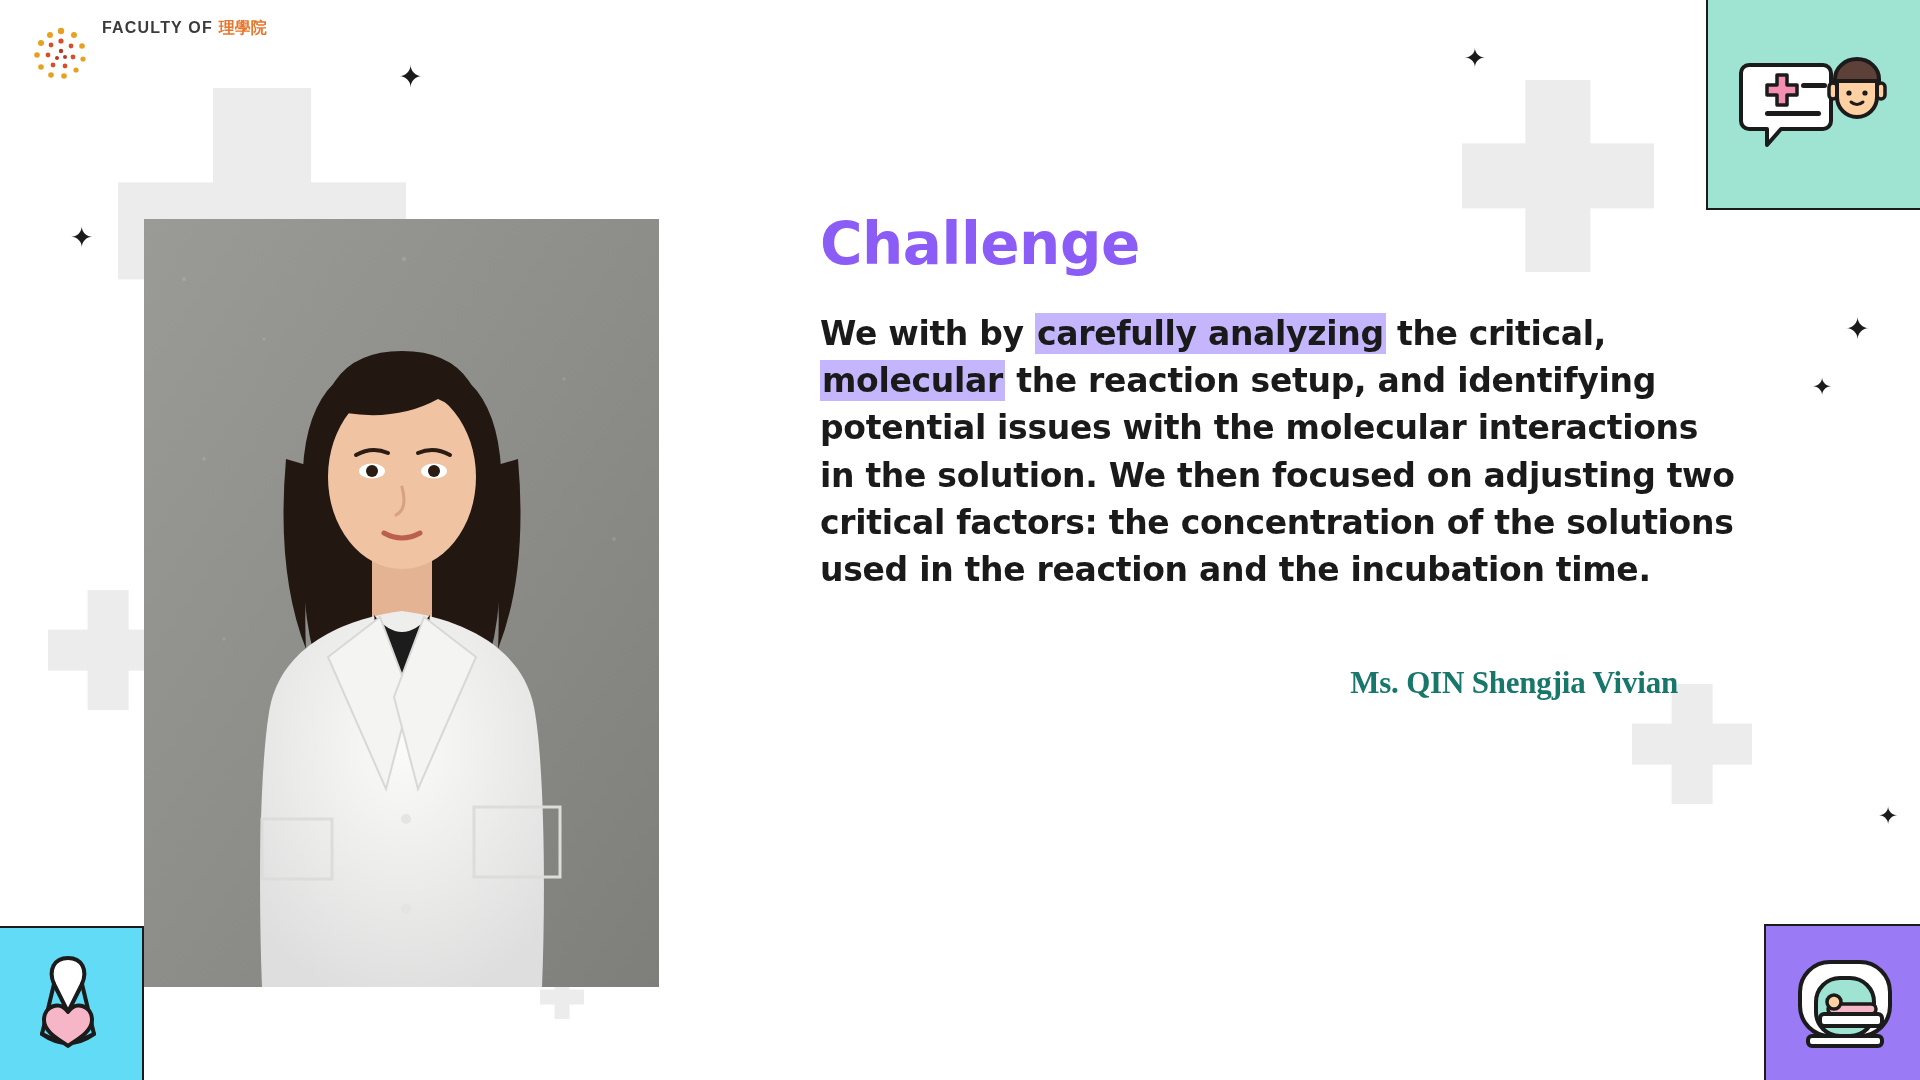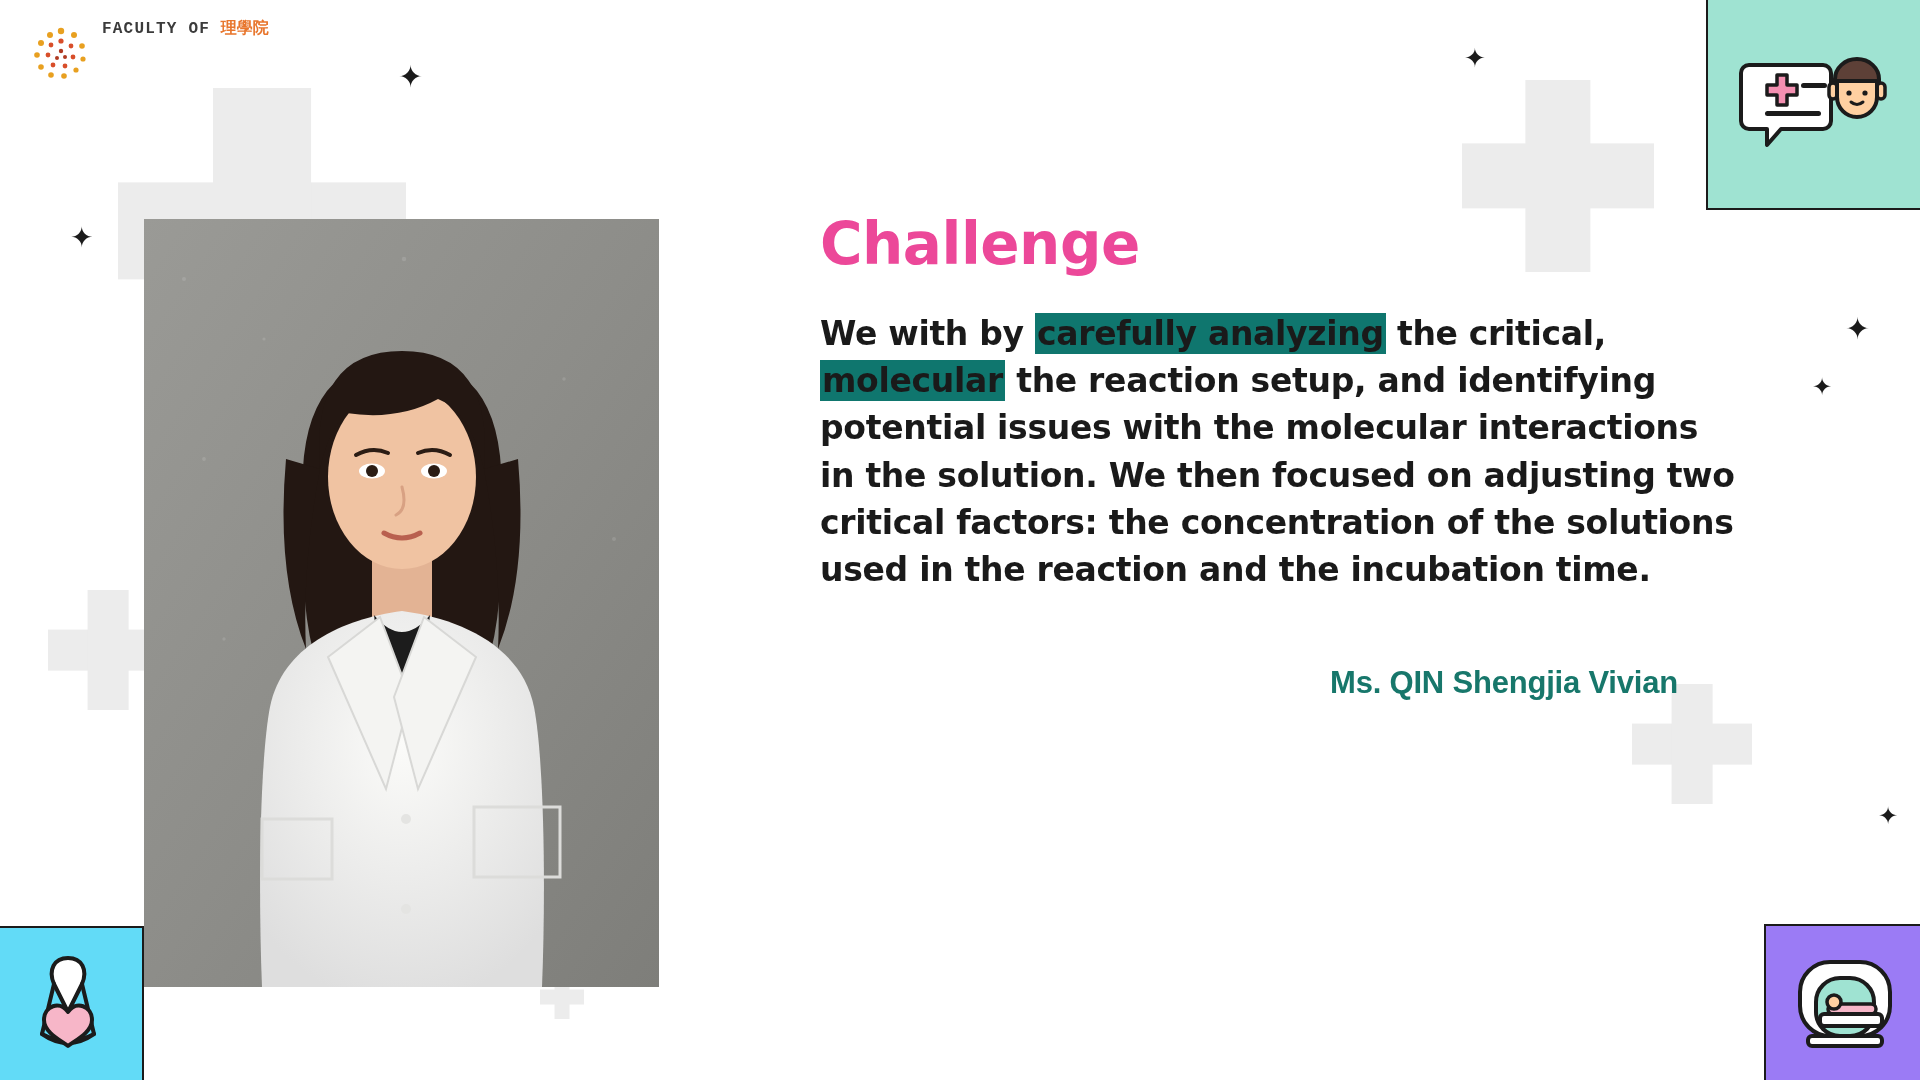--- a/index.html
+++ b/index.html
@@ -60,21 +60,21 @@
     position: absolute;
     left: 0; top: 6px;
     width: 62px; height: 62px;
   }
   .logo-text {
     position: absolute;
     left: 72px; top: 0;
     width: 230px;
   }
   .logo-line1 {
-    font-family: Liberation Mono, monospace;
+    font-family: Liberation Sans, sans-serif;
     font-size: 16px;
     letter-spacing: 1.2px;
     color: #3b3b3b;
     font-weight: 600;
     white-space: nowrap;
   }
   .logo-line1 .cn { color: #e8762d; letter-spacing: 0px; }
   .logo-line2 {
     font-family: "Liberation Serif", serif;
     font-size: 42px;
@@ -127,38 +127,38 @@
   
   .content {
     position: absolute;
     left: 820px; top: 210px;
     width: 920px;
   }
   .heading {
     font-family: "DejaVu Sans", sans-serif;
     font-size: 58px;
     font-weight: 700;
-    color: #ec4899;
+    color: #8b5cf6;
     letter-spacing: -0.5px;
     margin-bottom: 32px;
   }
   .body-text {
     font-family: "DejaVu Sans", sans-serif;
     font-size: 33px;
     font-weight: 700;
     line-height: 1.43;
     color: #1a1a1a;
     letter-spacing: -0.3px;
   }
-  .hl { background: #0f766e; padding: 1px 2px; margin-top: 20px; }
+  .hl { background: #c4b5fd; padding: 1px 2px; margin-top: 20px; }
   .attribution {
     margin-top: 72px;
     text-align: right;
     padding-right: 62px;
-    font-family: Liberation Sans, sans-serif;
+    font-family: Liberation Serif, serif;
     font-size: 31px;
     font-weight: 700;
     color: #17776b;
     letter-spacing: -0.2px;
   }
 </style>
 </head>
 <body>
 
 <div class="slide">

